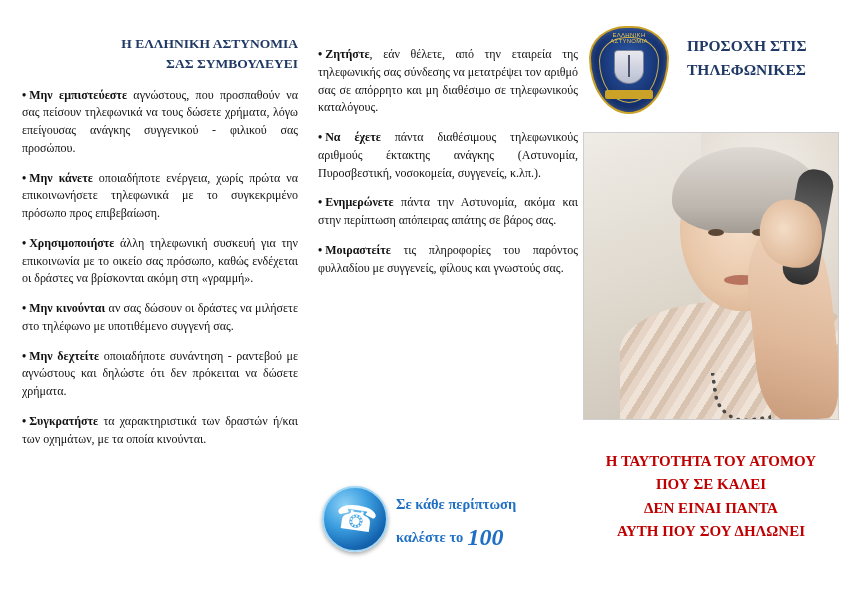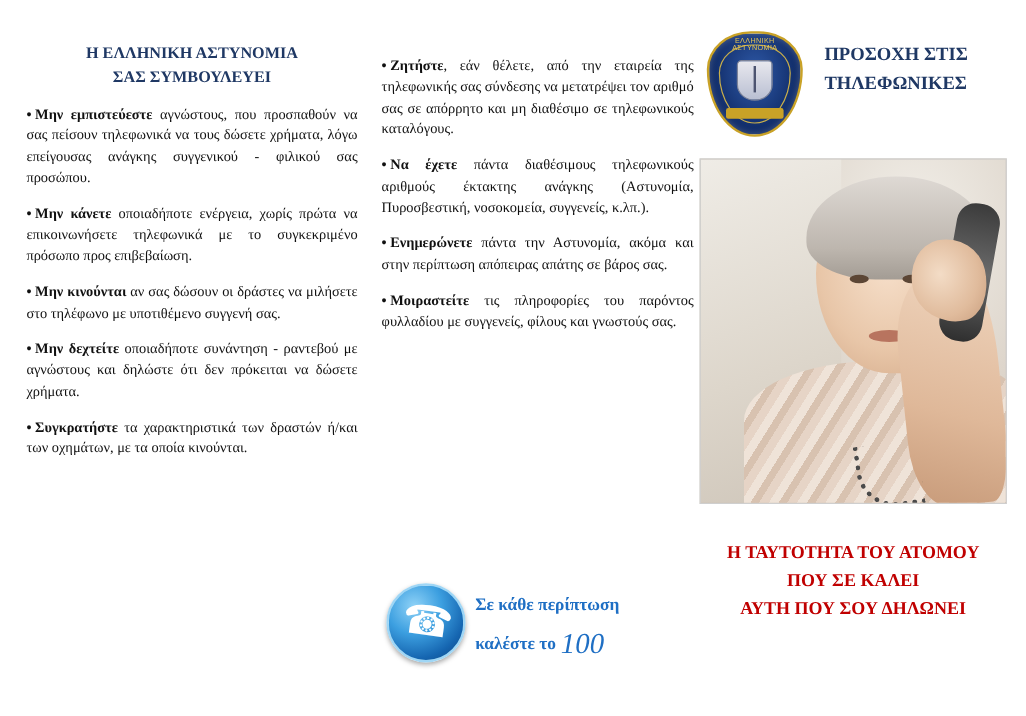--- a/index.html
+++ b/index.html
@@ -29,21 +29,21 @@
     width: 276px;
   }
   .col1-heading {
     text-align: center;
     color: #1f3864;
     font-weight: bold;
     font-size: 13.5px;
     line-height: 1.5;
     margin-bottom: 12px;
   }
-  .col1-heading div { white-space: nowrap; }
+  .col1-heading div { white-space: nowrap; text-align: right; }
 
   .para {
     text-align: justify;
     font-size: 12px;
     line-height: 1.48;
     margin-bottom: 11px;
     color: #111111;
     text-indent: 0;
   }
   .para .bullet {
@@ -96,21 +96,21 @@
     left: 74px; top: 6px;
     width: 180px;
     color: #1f6fc4;
     font-weight: bold;
     font-size: 14.5px;
     line-height: 1.7;
   }
   .call-text .num {
     color: #1f6fc4;
     font-style: italic;
-    font-weight: normal;
+    font-weight: bold;
     font-size: 24px;
     vertical-align: -3px;
     margin-left: 4px;
   }
 
   
   .right-panel {
     position: absolute;
     left: 583px; top: 16px;
     width: 256px;
@@ -294,20 +294,23 @@
     <div class="col1-heading">
       <div>Η ΕΛΛΗΝΙΚΗ ΑΣΤΥΝΟΜΙΑ</div>
       <div>ΣΑΣ ΣΥΜΒΟΥΛΕΥΕΙ</div>
     </div>
 
     <p class="para">
       <span class="bullet">•</span><b>Μην εμπιστεύεστε</b><span> αγνώστους, που προσπαθούν να σας πείσουν τηλεφωνικά να τους δώσετε χρήματα, λόγω επείγουσας ανάγκης συγγενικού - φιλικού σας προσώπου.</span>
     </p>
     <p class="para">
       <span class="bullet">•</span><b>Μην κάνετε</b><span> οποιαδήποτε ενέργεια, χωρίς πρώτα να επικοινωνήσετε τηλεφωνικά με το συγκεκριμένο πρόσωπο προς επιβεβαίωση.</span>
+    </p>
+    <p class="para">
+      <span class="bullet">•</span><b>Χρησιμοποιήστε</b><span> άλλη τηλεφωνική συσκευή για την επικοινωνία με το οικείο σας πρόσωπο, καθώς ενδέχεται οι δράστες να βρίσκονται ακόμη στη «γραμμή».</span>
     </p>
     <p class="para">
       <span class="bullet">•</span><b>Μην κινούνται</b><span> αν σας δώσουν οι δράστες να μιλήσετε στο τηλέφωνο με υποτιθέμενο συγγενή σας.</span>
     </p>
     <p class="para">
       <span class="bullet">•</span><b>Μην δεχτείτε</b><span> οποιαδήποτε συνάντηση - ραντεβού με αγνώστους και δηλώστε ότι δεν πρόκειται να δώσετε χρήματα.</span>
     </p>
     <p class="para">
       <span class="bullet">•</span><b>Συγκρατήστε</b><span> τα χαρακτηριστικά των δραστών ή/και των οχημάτων, με τα οποία κινούνται.</span>
     </p>
@@ -367,17 +370,18 @@
       <div class="mouth"></div>
       <div class="arm"></div>
       <div class="handset2"></div>
       <div class="hand"></div>
       <div class="cord"></div>
     </div>
 
     <div class="red-text">
       <div>Η ΤΑΥΤΟΤΗΤΑ ΤΟΥ ΑΤΟΜΟΥ</div>
       <div>ΠΟΥ ΣΕ ΚΑΛΕΙ</div>
+      <div>ΔΕΝ ΕΙΝΑΙ ΠΑΝΤΑ</div>
       <div>ΑΥΤΗ ΠΟΥ ΣΟΥ ΔΗΛΩΝΕΙ</div>
     </div>
   </div>
 
 </div>
 
 </body></html>

